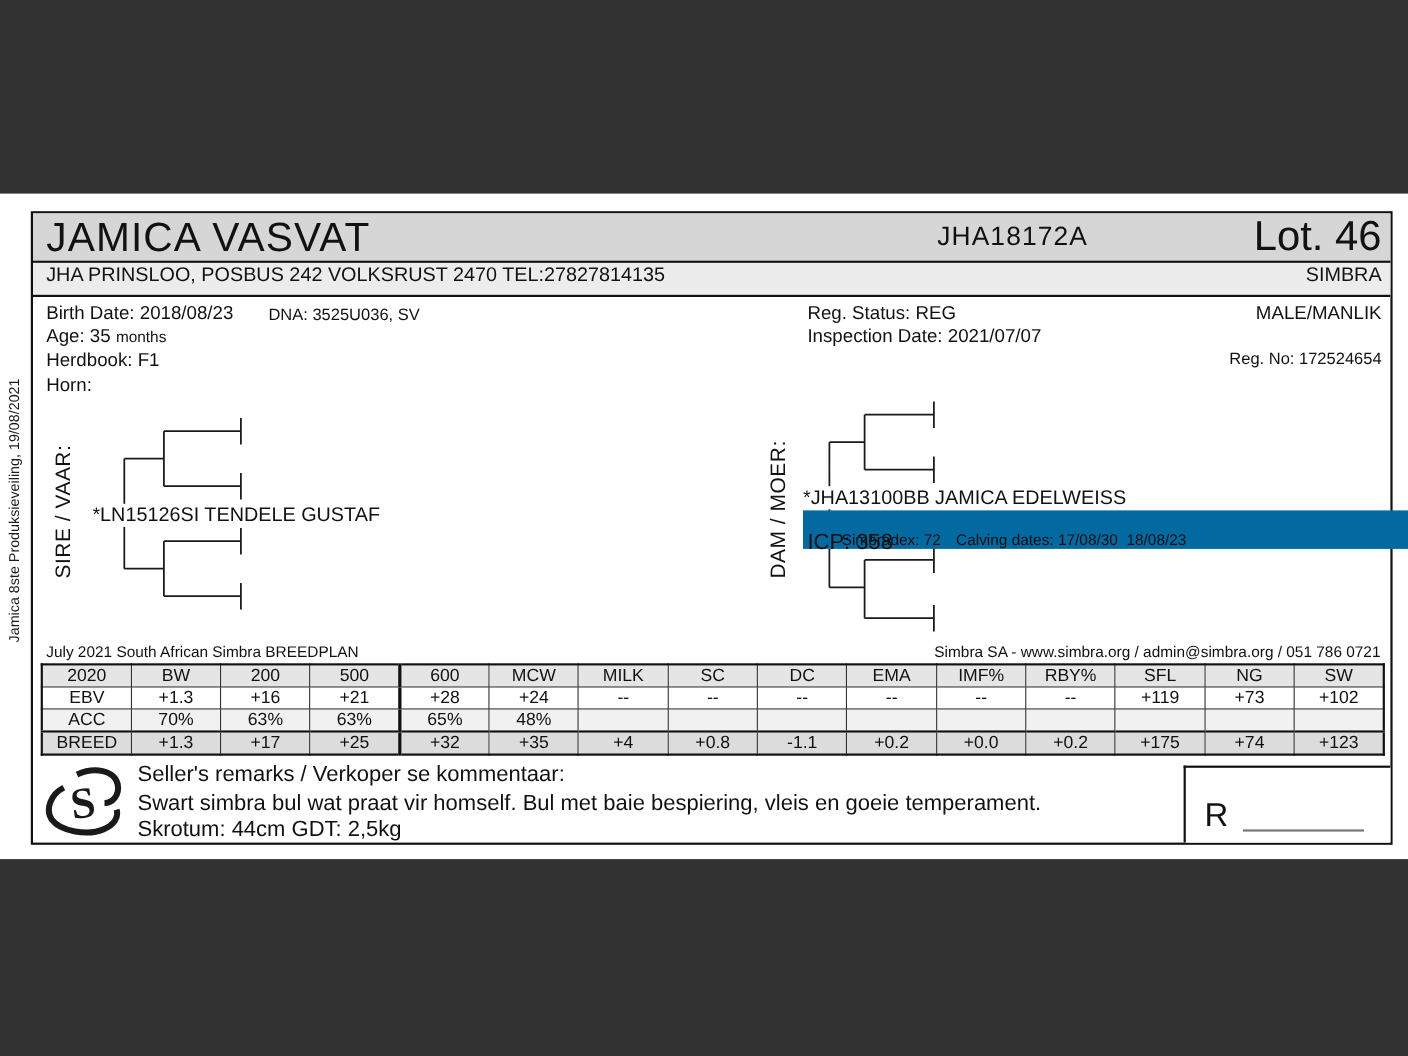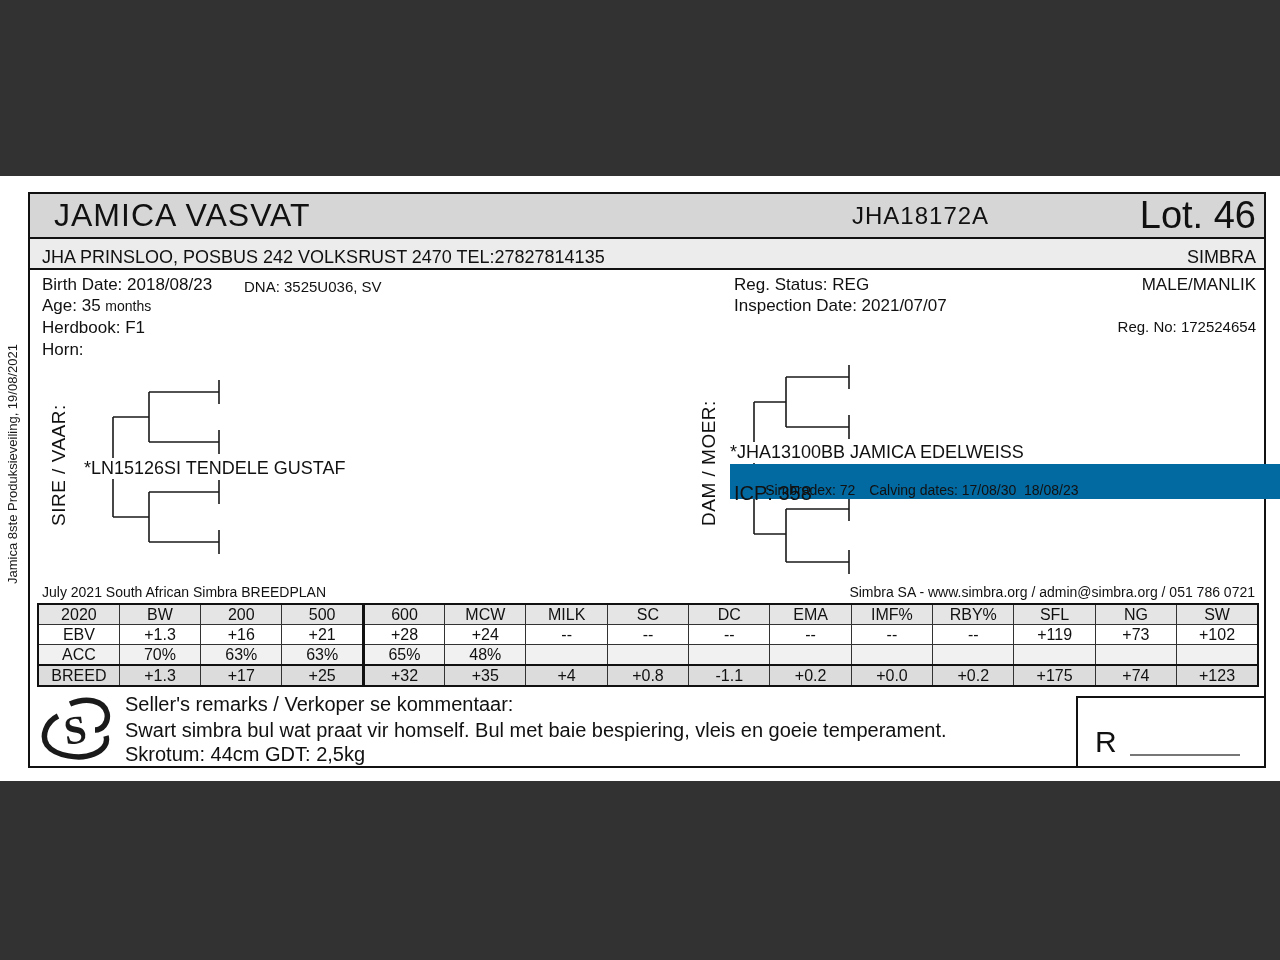--- a/index.html
+++ b/index.html
@@ -17,27 +17,27 @@
   }
   .doc{
     position:absolute;left:28px;top:16px;width:1238px;height:576px;
     border:2px solid #111;box-sizing:border-box;background:#fff;
   }
   .title-bar{
     position:absolute;left:0;top:0;right:0;height:45px;box-sizing:border-box;
     background:#d6d6d6;border-bottom:2px solid #111;
     display:flex;align-items:center;
   }
-  .animal-name{margin-left:24px;font-size:32px;letter-spacing:1px;}
+  .animal-name{margin-left:12px;font-size:37px;letter-spacing:1px;}
   .animal-id{position:absolute;left:795px;font-size:24px;letter-spacing:1px;margin-left:27px;}
   .lot{margin-left:auto;margin-right:8px;font-size:38px;}
   .subtitle-bar{
     position:absolute;left:0;top:45px;right:0;height:31px;box-sizing:border-box;
     background:#ececec;border-bottom:2px solid #111;
-    display:flex;align-items:flex-end;justify-content:space-between;
+    display:flex;align-items:flex-start;justify-content:space-between;
     font-size:18px;padding:0 8px 0 12px;
   }
   .abs{position:absolute;}
   .f17{font-size:17px;}
   .f15{font-size:15px;}
   .small-unit{font-size:14px;}
   .right-align{text-align:right;}
   .vlabel{
     writing-mode:vertical-rl;transform:rotate(180deg);
     font-size:19px;letter-spacing:.5px;text-align:center;

